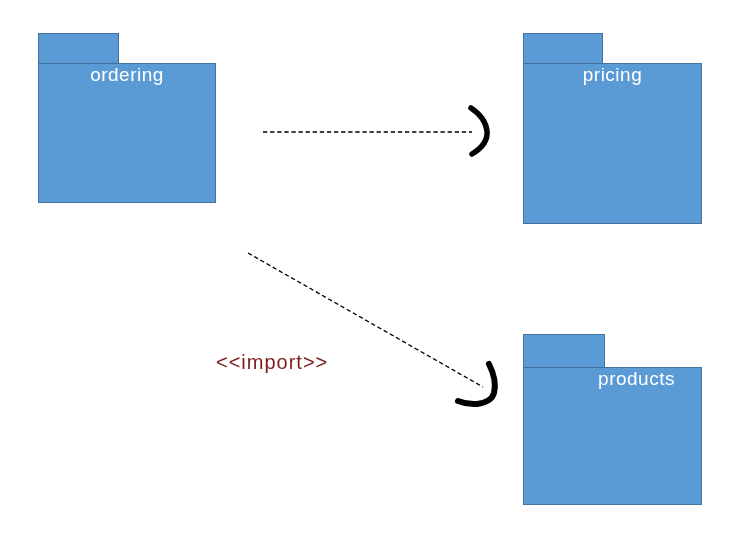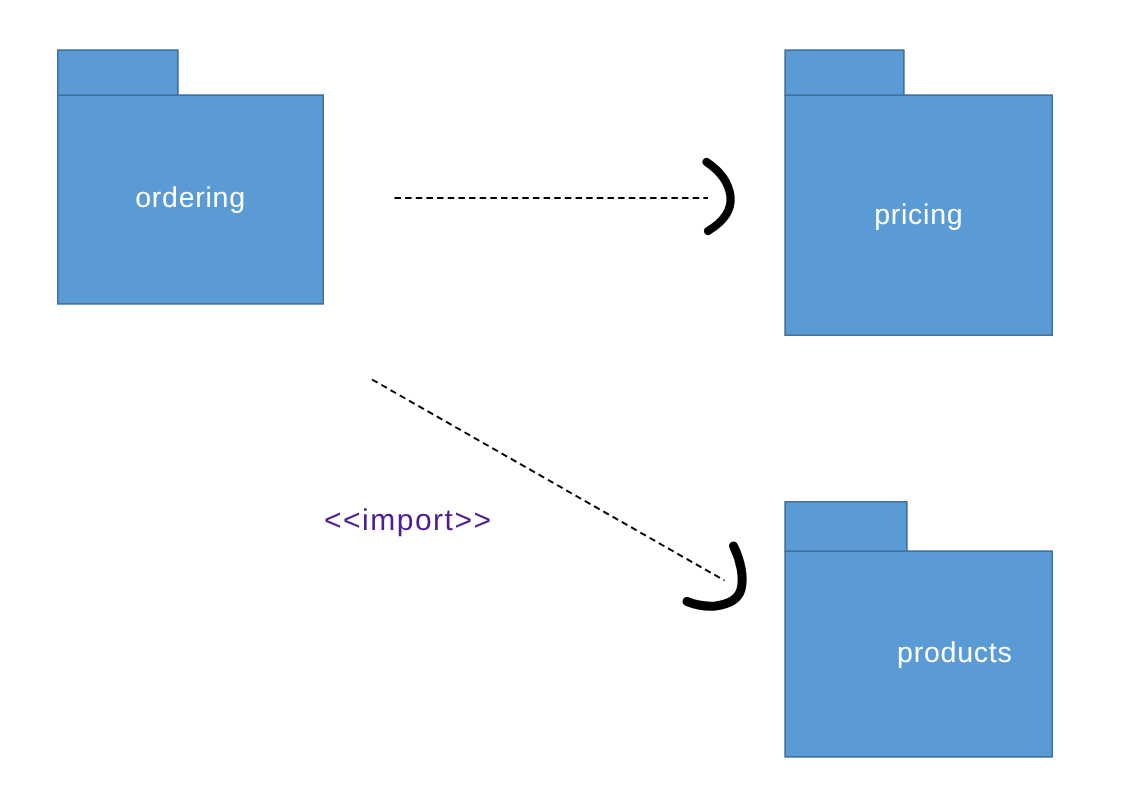--- a/index.html
+++ b/index.html
@@ -29,21 +29,21 @@
     background: #5b9bd5;
     border: 1px solid #41719c;
     box-sizing: border-box;
   }
   .package .body {
     position: absolute;
     background: #5b9bd5;
     border: 1px solid #41719c;
     box-sizing: border-box;
     display: flex;
-    align-items: center;
+    align-items: flex-start;
     justify-content: center;
   }
   .package .pkg-label {
     color: #ffffff;
     font-size: 19px;
     letter-spacing: 0.5px;
     user-select: none;
   }
   
   .pkg-ordering .tab  { left: 38px;  top: 33px;  width: 81px;  height: 31px; }
@@ -51,22 +51,22 @@
   
   .pkg-pricing .tab   { left: 523px; top: 33px;  width: 80px;  height: 31px; }
   .pkg-pricing .body  { left: 523px; top: 63px;  width: 179px; height: 161px; }
   
   .pkg-products .tab  { left: 523px; top: 334px; width: 82px;  height: 34px; }
   .pkg-products .body { left: 523px; top: 367px; width: 179px; height: 138px; padding-left: 48px; }
 
   .stereotype-label {
     position: absolute;
     left: 216px;
-    top: 336px;
-    color: #4c1d95;
+    top: 351px;
+    color: #7f1d1d;
     font-size: 20px;
     letter-spacing: 1px;
     white-space: nowrap;
     user-select: none;
   }
 </style>
 </head>
 <body>
 
 <div class="canvas">

